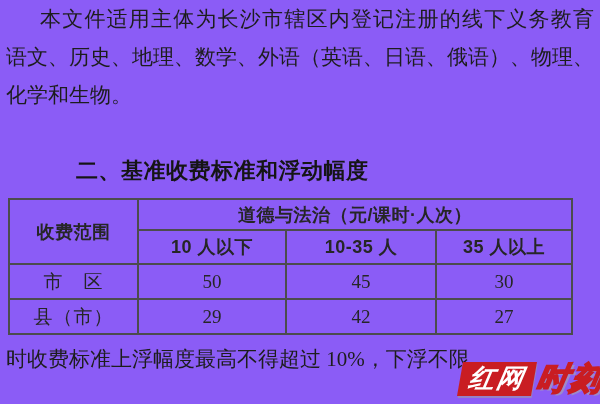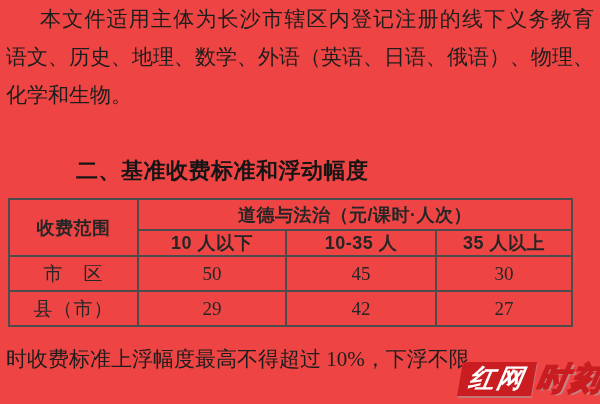--- a/index.html
+++ b/index.html
@@ -1,20 +1,20 @@
 <!DOCTYPE html>
 <html><head>
 <meta charset="utf-8">
 <style>
   * { margin:0; padding:0; box-sizing:border-box; }
   html,body { background:#ffffff; }
   .page {
     position:relative;
     width:600px; height:404px;
-    background:#ef4444;
+    background:#8b5cf6;
     overflow:hidden;
     font-family:"Liberation Serif", serif;
     color:#1d1d1d;
   }
   .para { position:absolute; left:6px; width:588px; }
   .para .line {
     font-size:21px;
     line-height:38px;
     height:38px;
     white-space:nowrap;
@@ -50,21 +50,21 @@
   .hd {
     font-family:"Liberation Sans", sans-serif;
     font-weight:600;
     font-size:18px;
     color:#262626;
     letter-spacing:0.5px;
   }
   .lbl { font-size:19px; color:#262626; letter-spacing:1px; }
   .val { font-size:19px; color:#262626; }
   .r-group { height:31px; }
-  .r-sub td { height:26px; }
+  .r-sub td { height:34px; }
   .r-data td { height:35px;border-radius:10px; }
 
   .watermark {
     position:absolute; left:460px; top:362px;
     display:flex; align-items:center;
     z-index:5;
     white-space:nowrap;
   }
   .wm-red {
     display:inline-block;

